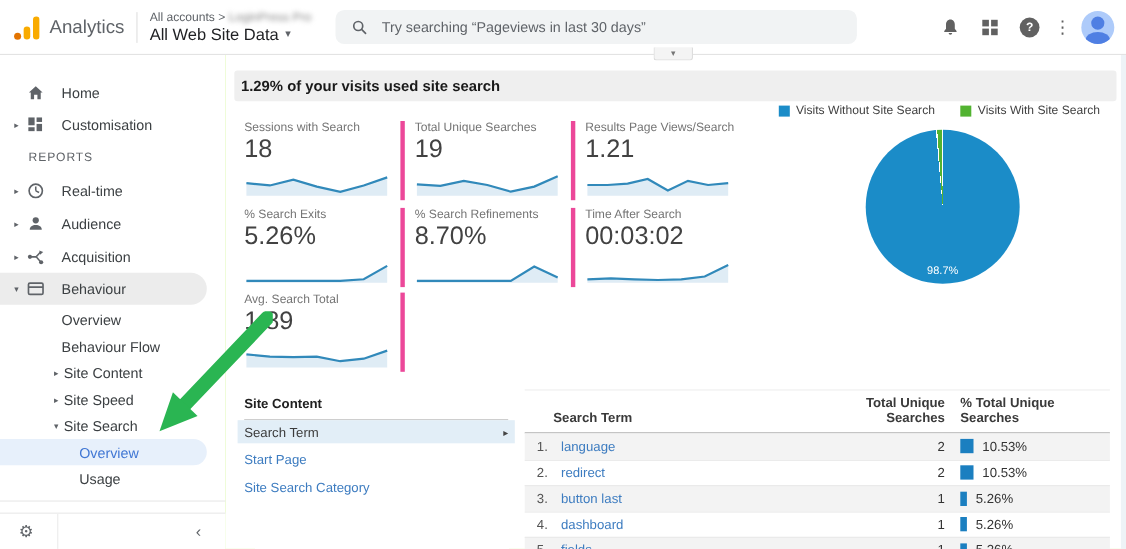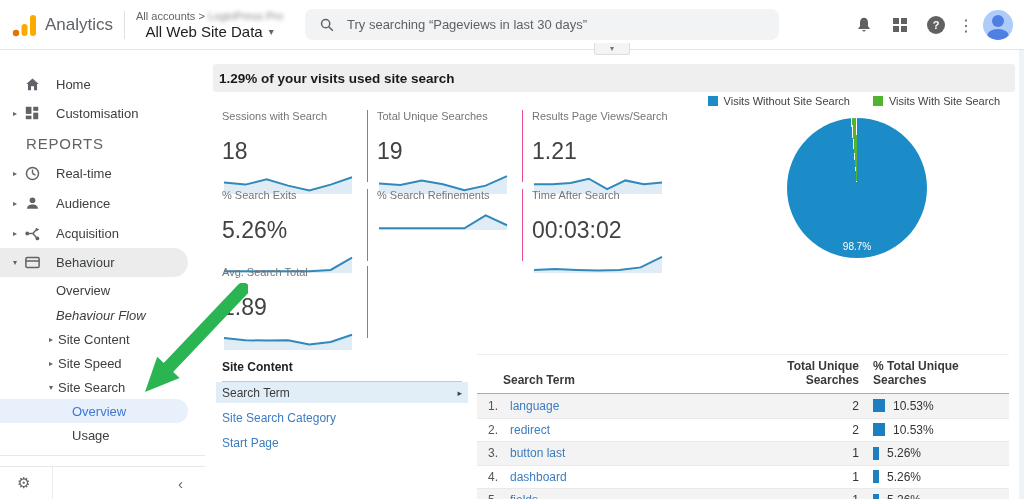--- a/index.html
+++ b/index.html
@@ -10,21 +10,21 @@
   
   .header { position:absolute; top:0; left:0; right:0; height:50px; background:#fff;
             border-bottom:1px solid #e3e3e3; display:flex; align-items:center; z-index:20; }
   .logo-wrap { display:flex; align-items:center; padding-left:12px; }
   .logo-glyph { width:24px; height:24px; }
   .logo-text { font-size:17px; color:#5f6368; margin-left:9px; }
   .hdr-divider { width:1px; height:28px; background:#e0e0e0; margin:0 11px; }
   .crumb-col { display:flex; flex-direction:column; justify-content:center; }
   .crumb-top { font-size:11px; color:#5f6368; white-space:nowrap; }
   .crumb-blur { filter:blur(2.2px); color:#8a8a8a; }
-  .prop-row { display:flex; align-items:center; margin-top:1px; cursor:pointer;justify-content:center; }
+  .prop-row { display:flex; align-items:center; margin-top:1px; cursor:pointer; }
   .prop-name { font-size:15px; color:#202124; }
   .prop-caret { font-size:10px; color:#5f6368; margin-left:6px; }
   .searchbar { position:absolute; left:305px; top:9px; width:474px; height:31px;
                background:#f1f3f4; border-radius:8px; display:flex; align-items:center; padding-left:14px; }
   .searchbar input { background:transparent; border:none; outline:none; width:400px;
                      font-size:13px; color:#202124; margin-left:12px; font-family:"Liberation Sans",sans-serif; }
   .searchbar input::placeholder { color:#5f6368; }
   .hdr-icons { position:absolute; right:6px; top:0; height:50px; display:flex; align-items:center; }
   .hicon { width:36px; height:36px; display:flex; align-items:center; justify-content:center; cursor:pointer; }
   .help-circle { width:18px; height:18px; border-radius:50%; background:#616161; color:#fff;
@@ -42,23 +42,23 @@
   
   .sidebar { position:absolute; left:0; top:50px; width:205px; bottom:0; background:#fff; z-index:5; }
   .nrow { display:flex; align-items:center; cursor:pointer; }
   .nrow .caret { width:14px; font-size:8px; color:#5f6368; text-align:center; flex:0 0 14px; }
   .nrow .nicon { width:20px; display:flex; justify-content:center; flex:0 0 20px; }
   .nrow .nlabel { font-size:13px; color:#3c4043; margin-left:14px; }
   .r-home { height:28px; margin-top:20px; padding-left:8px; }
   .r-top { height:30px; padding-left:8px; }
   .r-behaviour { height:29px; padding-left:8px; background:#ececec; width:188px; border-radius:0 15px 15px 0; }
   .section-label { height:30px; display:flex; align-items:center; padding-left:26px;
-                   font-size:15px; color:#5f6368; letter-spacing:0.8px; }
+                   font-size:11px; color:#5f6368; letter-spacing:0.8px; }
   .r-sub1 { height:26px; padding-left:56px; }
-  .r-sub1b { height:24px; padding-left:56px;font-style:italic; }
+  .r-sub1b { height:24px; padding-left:56px; }
   .r-sub2 { height:24px; padding-left:44px; }
   .r-sub2 .caret { width:14px; flex:0 0 14px; }
   .r-sub3 { height:24px; padding-left:72px; }
   .r-sub3-sel { height:24px; padding-left:72px; background:#e7f0fb; width:188px; border-radius:0 13px 13px 0; }
   .r-sub3-sel .nlabel { color:#4077d4; }
   .sub-label { font-size:13px; color:#3c4043; }
   .side-div { height:1px; background:#e8e8e8; margin-top:8px; }
   .r-attrib { height:29px; padding-left:8px; margin-top:3px; }
   .beta { font-size:8px; color:#e8710a; vertical-align:super; margin-left:3px; letter-spacing:0.5px; }
   .side-bottom { position:absolute; bottom:0; left:0; width:205px; height:33px; border-top:1px solid #e8e8e8;
@@ -73,23 +73,23 @@
             border-radius:3px; display:flex; align-items:center; padding-left:6px;
             font-size:13.5px; font-weight:bold; color:#1a1a1a; }
   .legend { position:absolute; top:45px; right:24px; display:flex; align-items:center; gap:23px; }
   .legend-item { display:flex; align-items:center; gap:6px; }
   .legend-swatch { width:10px; height:10px; }
   .legend-label { font-size:11px; color:#424242; }
 
   .mrow { position:absolute; left:17px; display:flex; }
   .mrow1 { top:60px; } .mrow2 { top:139px; } .mrow3 { top:216px; }
   .mcell { width:146px; height:72px; padding-right:10px; }
-  .mcell.sep { border-right:1px solid #ec4899; margin-right:9px; }
+  .mcell.sep { border-right:4px solid #ec4899; margin-right:9px; }
   .mtitle { font-size:11px; color:#757575; }
-  .mvalue { font-size:23px; color:#424242; margin-top:16px; }
+  .mvalue { font-size:23px; color:#424242; margin-top:0; }
   .mspark { display:block; margin-top:3px; }
 
   .pie { position:absolute; left:582px; top:68px; width:140px; height:140px; border-radius:50%; }
   .pie-label { position:absolute; left:50%; transform:translateX(-50%); top:123px;
                font-size:10px; color:#fff; }
 
   .sc-panel { position:absolute; left:17px; top:310px; width:240px; }
   .sc-title { font-size:12px; font-weight:bold; color:#212121; padding-bottom:7px; border-bottom:1px solid #c9c9c9; }
   .sc-selected { height:21px; display:flex; align-items:center; background:#e2eef7; margin:0 -6px; padding:0 6px;
                  font-size:12px; color:#3b3b3b; cursor:pointer; }
@@ -340,20 +340,21 @@
       <div class="mcell sep">
         <div class="mtitle">% Search Exits</div>
         <div class="mvalue">5.26%</div>
         <svg class="mspark" width="132" height="27">
             <polygon points="2,26 2,24.37 23.333333333333332,24.37 44.666666666666664,24.37 66,24.37 87.33333333333333,24.37 108.66666666666667,22.9 130,10.719999999999999 130,26" fill="#dfecf5"></polygon>
             <polyline points="2,24.37 23.333333333333332,24.37 44.666666666666664,24.37 66,24.37 87.33333333333333,24.37 108.66666666666667,22.9 130,10.719999999999999" fill="none" stroke="#3189ba" stroke-width="2"></polyline>
           </svg>
       </div>
       <div class="mcell sep">
         <div class="mtitle">% Search Refinements</div>
+        <div class="mvalue">8.70%</div>
         <svg class="mspark" width="132" height="27">
             <polygon points="2,26 2,24.37 23.333333333333332,24.37 44.666666666666664,24.37 66,24.37 87.33333333333333,24.37 108.66666666666667,11.35 130,21.22 130,26" fill="#dfecf5"></polygon>
             <polyline points="2,24.37 23.333333333333332,24.37 44.666666666666664,24.37 66,24.37 87.33333333333333,24.37 108.66666666666667,11.35 130,21.22" fill="none" stroke="#3189ba" stroke-width="2"></polyline>
           </svg>
       </div>
       <div class="mcell">
         <div class="mtitle">Time After Search</div>
         <div class="mvalue">00:03:02</div>
         <svg class="mspark" width="132" height="27">
             <polygon points="2,26 2,22.9 23.333333333333332,22.06 44.666666666666664,22.9 66,23.53 87.33333333333333,22.9 108.66666666666667,20.38 130,9.88 130,26" fill="#dfecf5"></polygon>
@@ -375,22 +376,22 @@
     <div class="pie" style="background: conic-gradient(rgb(27, 140, 200) 0deg, rgb(27, 140, 200) 98.56%, rgb(255, 255, 255) 98.56%, rgb(255, 255, 255) 98.86%, rgb(82, 179, 49) 98.86%, rgb(82, 179, 49) 99.85%, rgb(255, 255, 255) 99.85%, rgb(255, 255, 255) 100%);">
       <span class="pie-label">98.7%</span>
     </div>
 
     <div class="sc-panel">
       <div class="sc-title">Site Content</div>
       <div class="sc-selected">
         <span>Search Term</span>
         <span class="sc-caret">▸</span>
       </div>
+      <div class="sc-link">Start Page</div>
       <div class="sc-link">Site Search Category</div>
-      <div class="sc-link">Start Page</div>
     </div>
 
     <div class="table">
       <div class="thead">
         <div class="th th-term">Search Term</div>
         <div class="th th-val">Total Unique Searches</div>
         <div class="th th-pct">% Total Unique Searches</div>
       </div>
       <div class="tbody">
         <div class="trow">

